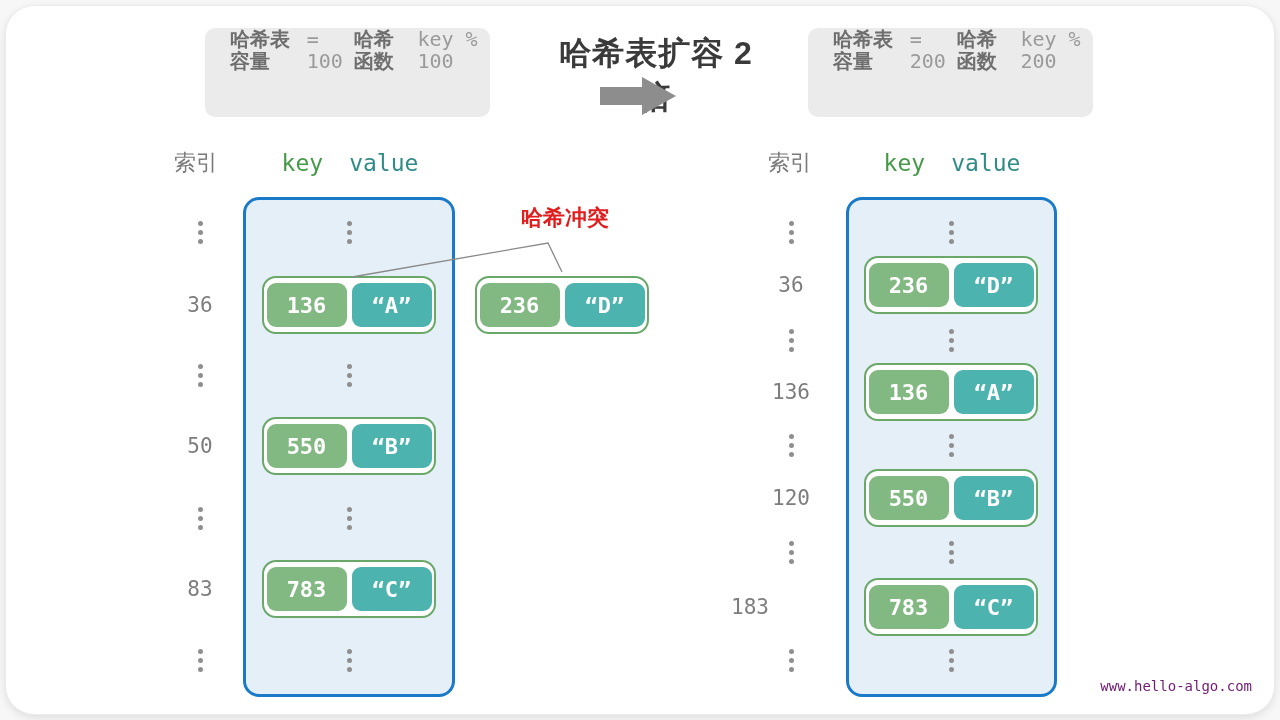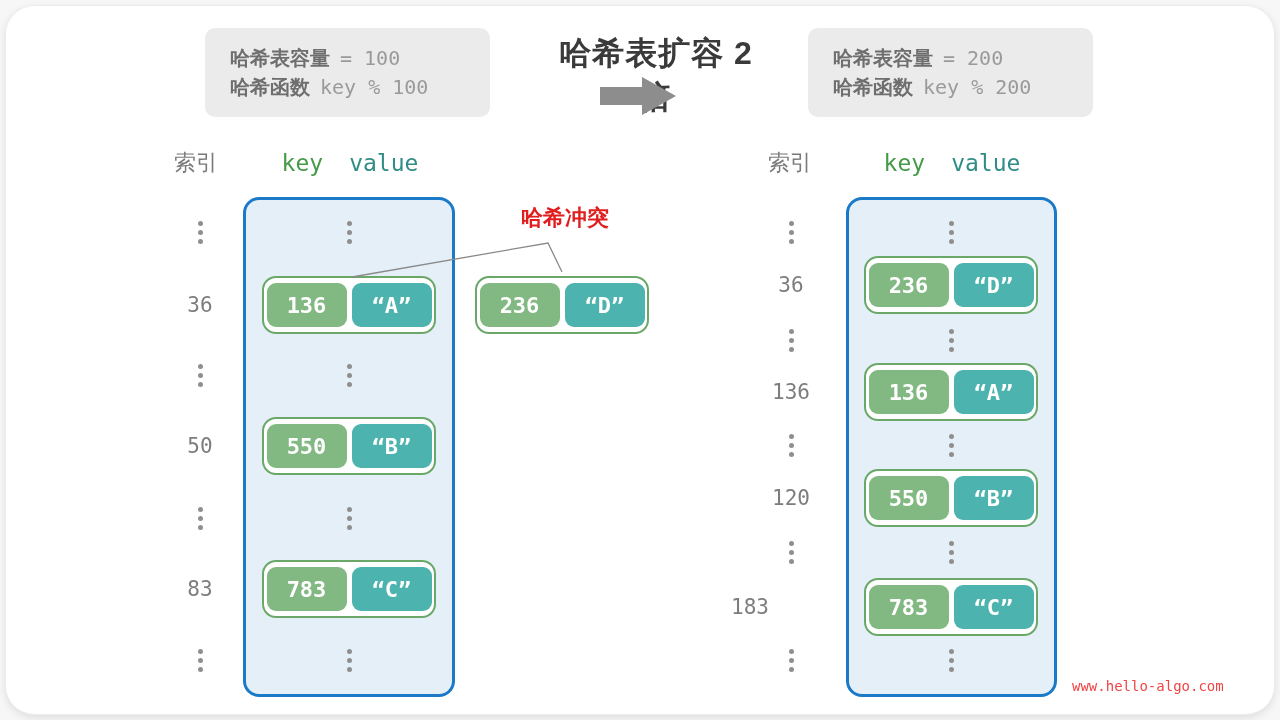--- a/index.html
+++ b/index.html
@@ -2,21 +2,21 @@
 <html><head>
 <meta charset="utf-8">
 <style>
   html,body{margin:0;padding:0;background:#f7f7f7;}
   #stage{position:relative;width:1280px;height:720px;font-family:"Liberation Sans",sans-serif;overflow:hidden;}
   .card{position:absolute;left:6px;top:6px;width:1268px;height:708px;background:#ffffff;border-radius:28px;
         box-shadow:0 0 0 1px #ececec,0 3px 10px rgba(0,0,0,0.12);}
 
   
   .info-box{position:absolute;width:285px;height:89px;background:#ebebeb;border-radius:10px;
-            display:flex;flex-direction:column;justify-content:center;gap:7px;padding-left:25px;box-sizing:border-box;}
+            display:flex;flex-direction:row;justify-content:center;gap:7px;padding-left:25px;box-sizing:border-box;}
   .info-line{display:flex;align-items:baseline;gap:10px;font-size:20px;line-height:22px;}
   .info-label{font-weight:bold;color:#6e6e6e;}
   .info-code{font-family:"DejaVu Sans Mono","Liberation Mono",monospace;color:#9a9a9a;}
 
   .expand-title{position:absolute;left:540px;top:32px;width:232px;text-align:center;
                 font-size:32px;font-weight:bold;color:#3a3a3a;letter-spacing:1px;}
 
   
   .idx-header{position:absolute;width:60px;top:150px;height:26px;line-height:26px;text-align:center;
               font-size:22px;color:#7a7a7a;}
@@ -41,22 +41,22 @@
   .pair{position:absolute;width:174px;height:58px;background:#ffffff;border:2px solid #69a869;border-radius:14px;
         display:flex;align-items:center;justify-content:center;gap:5px;box-sizing:border-box;}
   .cell{width:80px;height:44px;border-radius:9px;display:flex;align-items:center;justify-content:center;
         color:#ffffff;font-family:"DejaVu Sans Mono","Liberation Mono",monospace;font-size:22px;font-weight:bold;}
   .cell.key{background:#82b881;}
   .cell.val{background:#4db3ae;}
 
   .collision-label{position:absolute;left:485px;top:203px;width:160px;text-align:center;
                    font-size:22px;font-weight:bold;color:#e01e1e;}
 
-  .watermark{position:absolute;left:1072px;top:678px;width:180px;font-size:14px;color:#ef4444;
-             font-family:"DejaVu Sans Mono","Liberation Mono",monospace;}
+  .watermark{position:absolute;left:1072px;top:678px;width:180px;font-size:14px;color:#701a75;
+             font-family:"DejaVu Sans Mono","Liberation Mono",monospace;text-align:right;}
   svg.overlay{position:absolute;left:0;top:0;pointer-events:none;}
 </style>
 </head>
 <body>
 
 <div id="stage">
   <div class="card"></div>
 
   <div class="info-box" style="left:205px;top:28px;">
     <div class="info-line">

